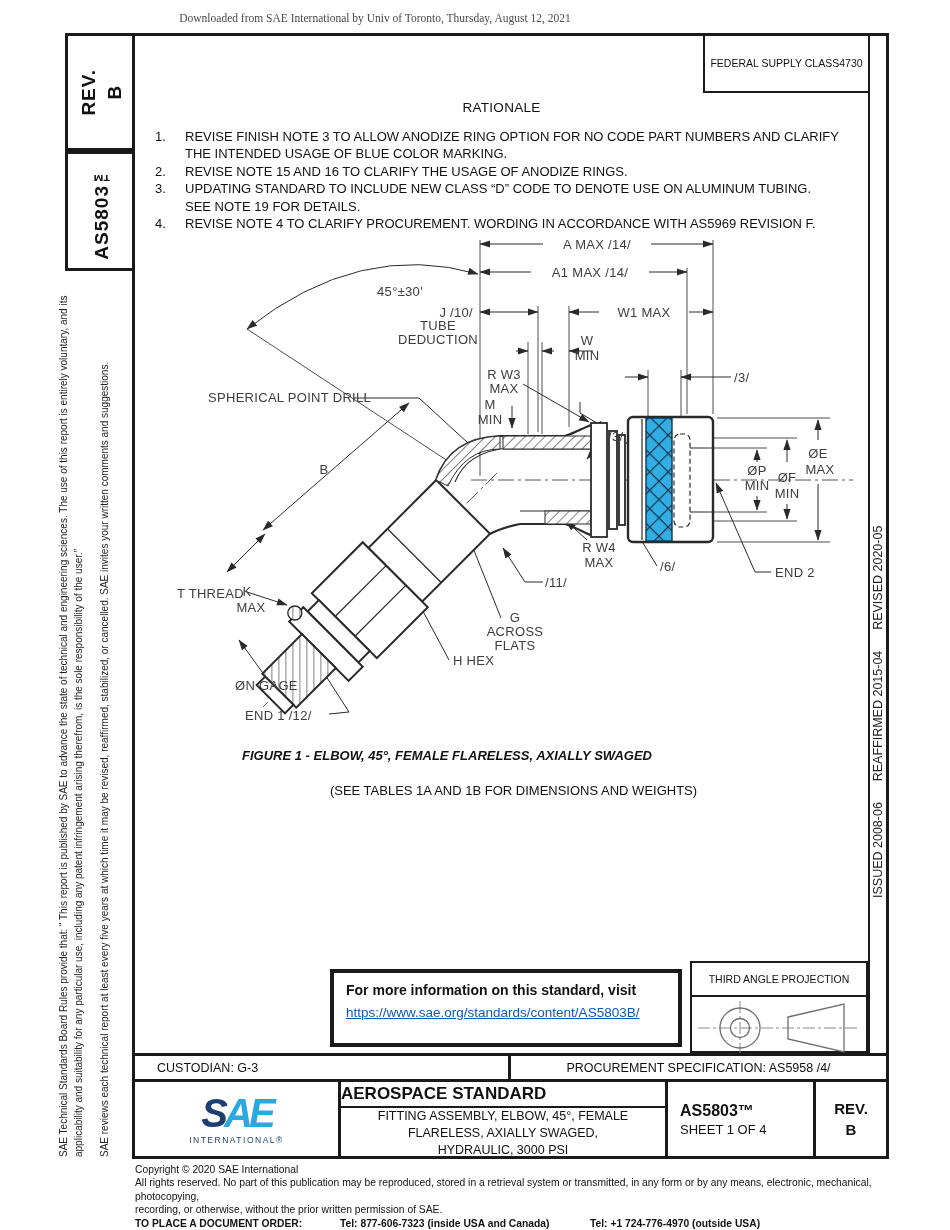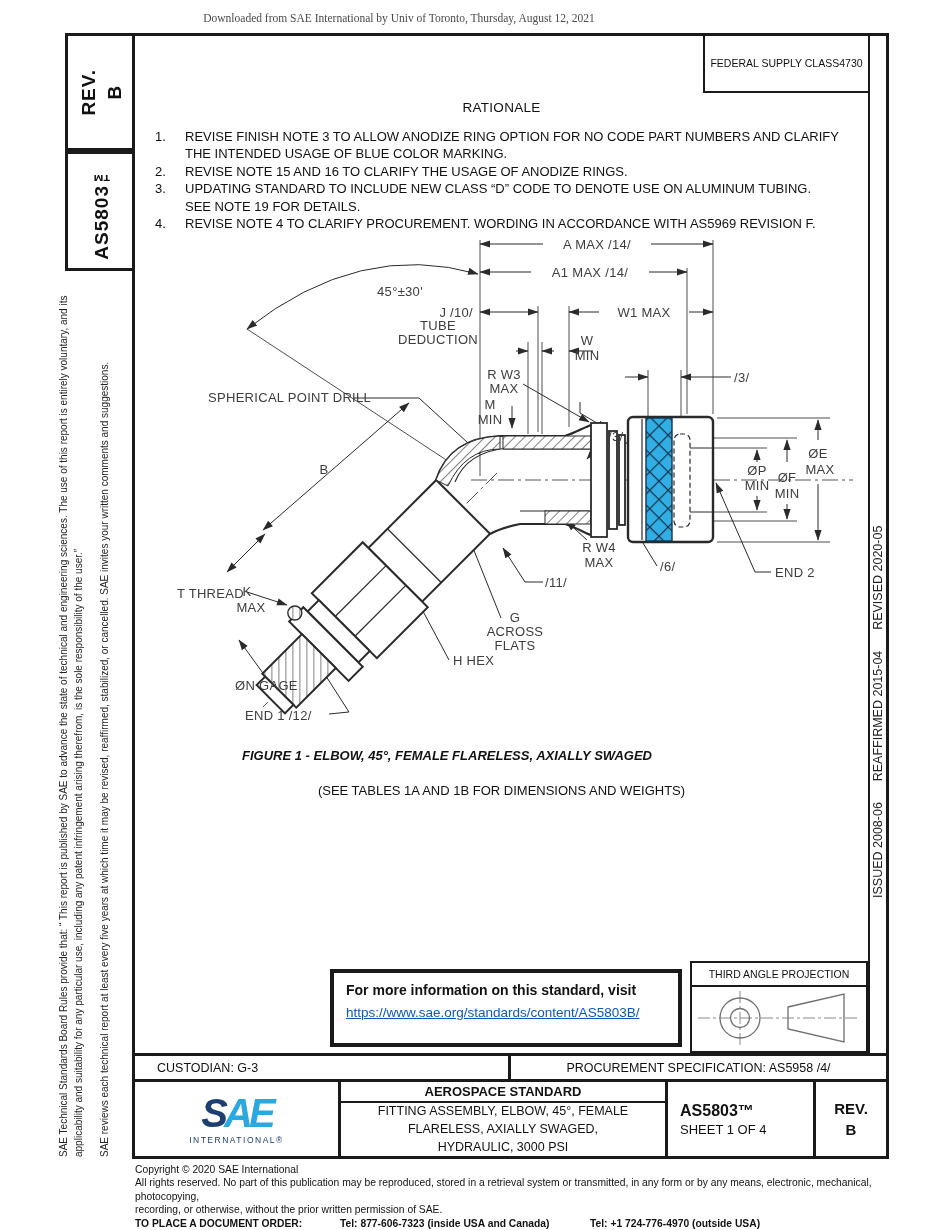--- a/index.html
+++ b/index.html
@@ -1,20 +1,20 @@
 <!DOCTYPE html>
 <html><head>
 <meta charset="utf-8">
 <style>
   html,body{margin:0;padding:0;background:#ffffff;}
   body{width:950px;height:1230px;position:relative;font-family:"Liberation Sans",sans-serif;color:#111;overflow:hidden;}
   .abs{position:absolute;}
 
   
-  #watermark{top:12px;left:0;width:750px;text-align:center;font-family:"Liberation Serif",serif;font-size:11.5px;color:#4a4a4a;padding-left:24px;}
+  #watermark{top:12px;left:0;width:750px;text-align:center;font-family:"Liberation Serif",serif;font-size:11.5px;color:#4a4a4a;}
 
   
   .sidebox{left:65px;width:67px;border:3px solid #1a1a1a;display:flex;align-items:center;justify-content:center;background:#fff;}
   #revbox{top:33px;height:112px;}
   #numbox{top:151px;height:114px;}
   .vtext{writing-mode:vertical-rl;transform:rotate(180deg);}
   .sidebox .vtext{font-weight:bold;font-size:19px;letter-spacing:1px;text-align:center;line-height:1.35;}
 
   
   #legal{left:56px;top:285px;height:872px;width:72px;writing-mode:vertical-rl;transform:rotate(180deg);font-size:10px;line-height:1.5;color:#222;}
@@ -32,42 +32,42 @@
   #rationale-list{left:20px;top:92px;width:702px;font-size:13px;line-height:1.34;}
   .ritem{display:flex;}
   .ritem .num{width:30px;flex:0 0 30px;}
   .ritem .txt{flex:1;white-space:pre-line;}
 
   
   #drawing{left:0;top:196px;width:733px;height:506px;}
   text.dl{font-family:"Liberation Sans",sans-serif;font-size:13px;fill:#3d3d3d;letter-spacing:.3px;}
 
   #figcap{left:0;top:712px;width:624px;text-align:center;font-size:13px;font-weight:bold;font-style:italic;}
-  #fignote{left:0;top:747px;width:733px;text-align:center;font-size:13px;}
+  #fignote{left:0;top:747px;width:733px;text-align:center;font-size:13px;padding-left:12px;}
 
   
   #infobox{left:195px;top:933px;width:352px;height:78px;border:2px solid #1a1a1a;box-sizing:border-box;padding:0;}
   #infobox .inner{border:2px solid #1a1a1a;height:100%;box-sizing:border-box;padding:9px 12px;}
   #infobox .l1{font-weight:bold;font-size:14px;margin-bottom:5px;}
   #infobox a{font-size:13.5px;color:#0a58c0;text-decoration:underline;}
 
   
   #projbox{left:555px;top:925px;width:178px;height:92px;border:2px solid #1a1a1a;box-sizing:border-box;}
-  #projbox .ptitle{height:24px;border-bottom:2px solid #1a1a1a;display:flex;align-items:center;justify-content:center;font-size:10.5px;box-sizing:border-box;}
+  #projbox .ptitle{height:34px;border-bottom:2px solid #1a1a1a;display:flex;align-items:center;justify-content:center;font-size:10.5px;box-sizing:border-box;}
 
   
   #crow{left:0;top:1017px;width:751px;height:29px;border-top:3px solid #1a1a1a;border-bottom:3px solid #1a1a1a;display:flex;box-sizing:border-box;font-size:12.5px;}
   #crow .cell1{flex:0 0 373px;display:flex;align-items:center;padding-left:22px;box-sizing:border-box;}
   #crow .cell2{flex:1;border-left:3px solid #1a1a1a;display:flex;align-items:center;justify-content:center;}
 
   
   #tblock{left:0;top:1046px;width:751px;height:74px;display:flex;box-sizing:border-box;}
   #tblock .logo{flex:0 0 203px;display:flex;flex-direction:column;align-items:center;justify-content:center;}
   #tblock .mid{flex:0 0 330px;border-left:3px solid #1a1a1a;border-right:3px solid #1a1a1a;box-sizing:border-box;display:flex;flex-direction:column;}
-  #tblock .mid .h{border-bottom:2px solid #1a1a1a;text-align:center;font-weight:bold;font-size:13px;padding:2px 0;}
+  #tblock .mid .h{border-bottom:2px solid #1a1a1a;font-weight:bold;font-size:17px;padding:2px 0;}
   #tblock .mid .sub{flex:1;display:flex;flex-direction:column;align-items:center;justify-content:space-between;font-size:12.5px;line-height:1.35;}
   #tblock .num{flex:0 0 145px;display:flex;flex-direction:column;justify-content:center;padding-left:12px;box-sizing:border-box;}
   #tblock .num .dn{font-weight:bold;font-size:16px;}
   #tblock .num .sh{font-size:13px;margin-top:2px;}
   #tblock .rev{flex:1;border-left:3px solid #1a1a1a;display:flex;flex-direction:column;align-items:center;justify-content:center;font-weight:bold;font-size:15px;line-height:1.4;}
 
   .sae-logo-row{font-weight:bold;font-size:40px;letter-spacing:-4px;font-style:italic;line-height:1;}
   .sae-sub{font-size:8.5px;font-weight:normal;color:#1c3e70;letter-spacing:1.5px;margin-top:2px;}
 
   

